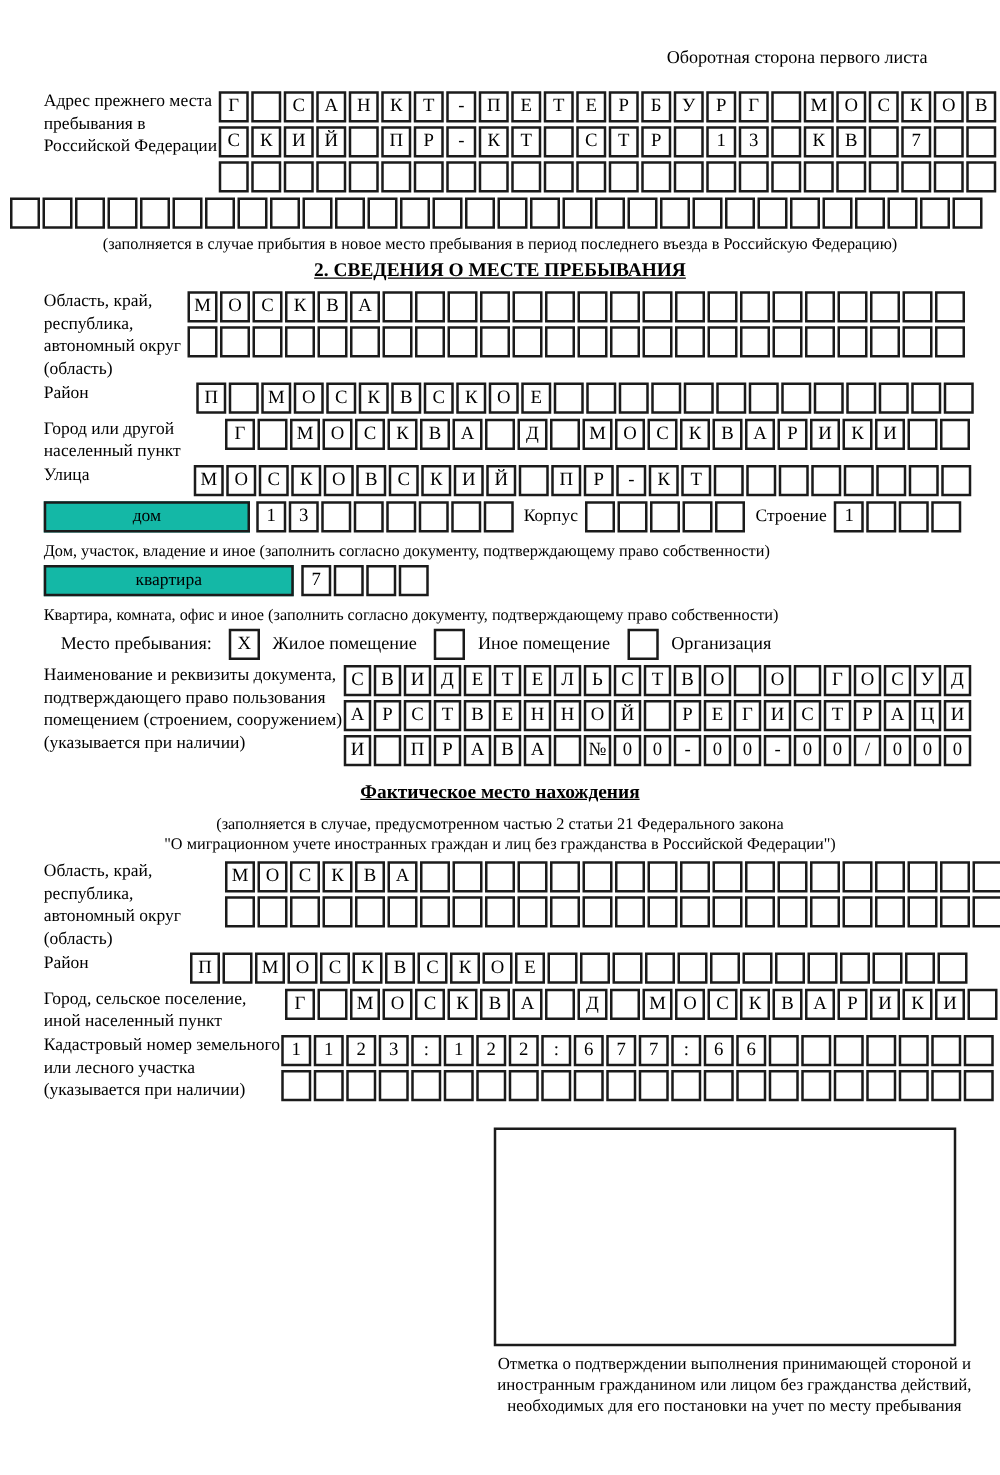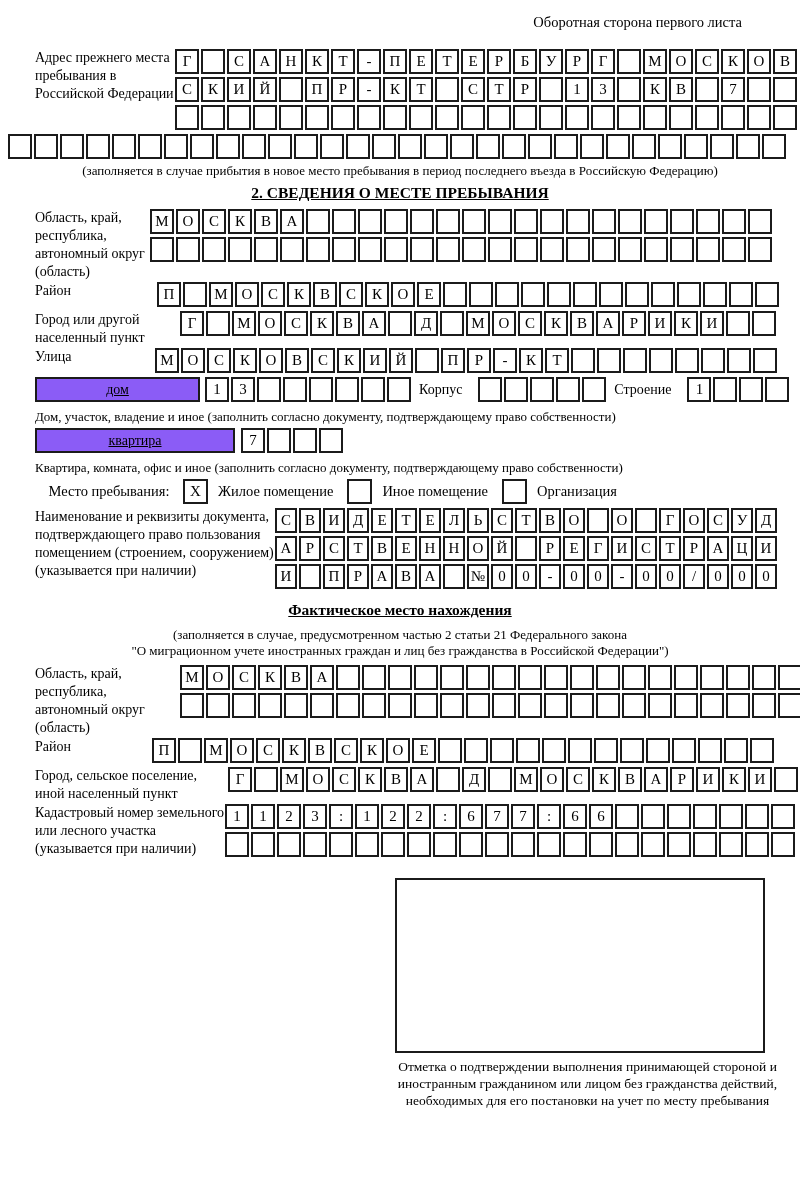--- a/index.html
+++ b/index.html
@@ -1,34 +1,34 @@
 <!DOCTYPE html>
 <html><head>
 <meta charset="utf-8">
 <style>
   html,body{margin:0;padding:0;background:#ffffff;}
   body{width:800px;height:1180px;color:#000;font-family:"Liberation Serif","DejaVu Serif",serif;overflow:hidden;}
-  .page{box-sizing:border-box;width:800px;padding:14px 0 0 35px;}
+  .page{box-sizing:border-box;width:800px;padding:14px 0 0 35px;margin-top:24px;}
   .header-note{font-size:14.5px;text-align:right;margin-right:58px;margin-bottom:18px;}
   .flexrow{display:flex;align-items:flex-start;}
   .lbl{font-size:14px;line-height:18px;flex:none;}
   .w140{width:140px;} .w115{width:115px;} .w122{width:122px;} .w145{width:145px;}
   .w120{width:120px;} .w240{width:240px;} .w117{width:117px;} .w193{width:193px;} .w190{width:190px;}
   .cells{display:flex;gap:2px;margin-bottom:3px;}
   .cell{box-sizing:border-box;flex:none;width:24px;height:25px;border:2px solid #1b1b1b;
         display:flex;align-items:center;justify-content:center;font-size:15px;line-height:1;background:#fff;}
   .cells-sm .cell{width:22px;}
   .shift-left{margin-left:-27px;}
   .note{font-size:13px;line-height:17px;}
   .center{text-align:center;margin-right:35px;}
   .h-center{text-align:center;font-weight:bold;font-size:15.5px;margin:5px 35px 7px 0;text-decoration:underline;}
   .widebox{box-sizing:border-box;flex:none;border:2px solid #1b1b1b;height:25px;display:flex;
-           align-items:center;justify-content:center;font-size:14px;background:#8b5cf6;text-decoration:underline;}
+           align-items:center;justify-content:center;font-size:14px;background:#14b8a6;}
   .wb-dom{width:165px;} .wb-kv{width:200px;}
-  .inline-lbl{font-size:14px;line-height:25px;padding:0 16px 0 8px;flex:none;}
+  .inline-lbl{font-size:14px;line-height:25px;padding:0 6px 0 8px;flex:none;}
   .checkbox{box-sizing:border-box;flex:none;width:25px;height:25px;border:2px solid #1b1b1b;
             display:flex;align-items:center;justify-content:center;font-size:15px;background:#fff;}
   .chk-row{display:flex;align-items:center;margin:3px 0 2px 0;}
   .chk-lbl{font-size:14.5px;padding:0 14px 0 10px;}
   .stay-lbl{font-size:14.5px;width:148px;flex:none;text-align:center;}
   .mb3{margin-bottom:3px;}
   .block{margin-bottom:1px;}
   .stamp{box-sizing:border-box;margin:18px 0 0 360px;width:370px;height:175px;border:2px solid #1b1b1b;}
   .stamp-note{width:405px;margin:5px 0 0 350px;font-size:13.5px;line-height:17px;text-align:center;}
   .doc-note2{margin-top:-1px;}

